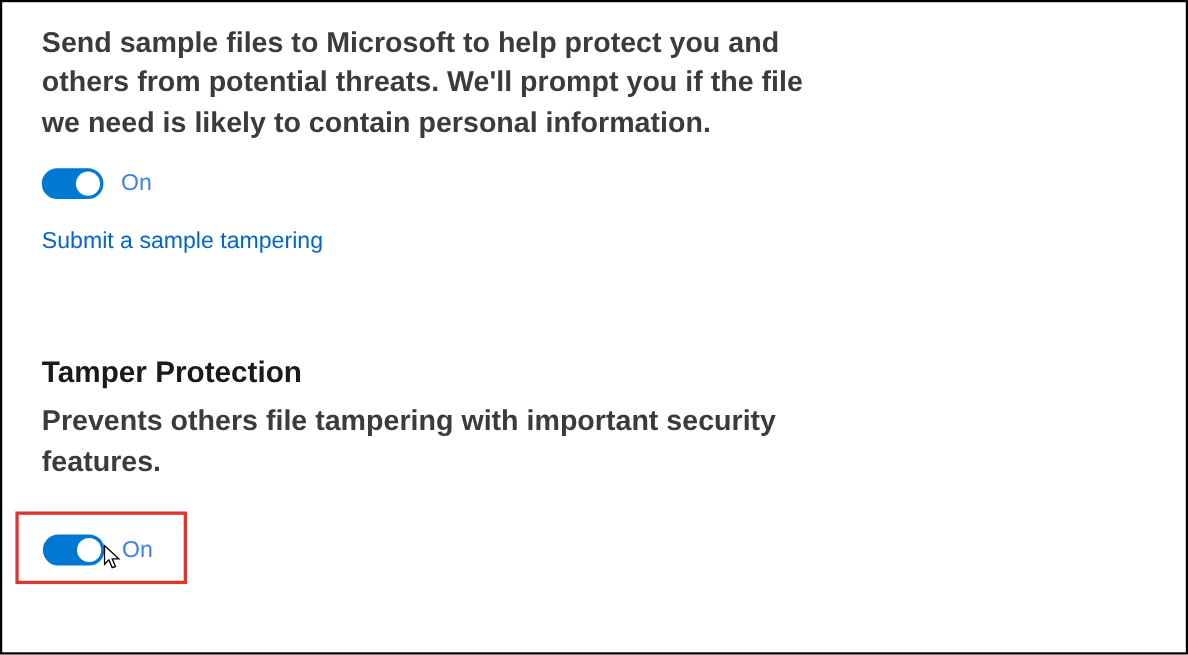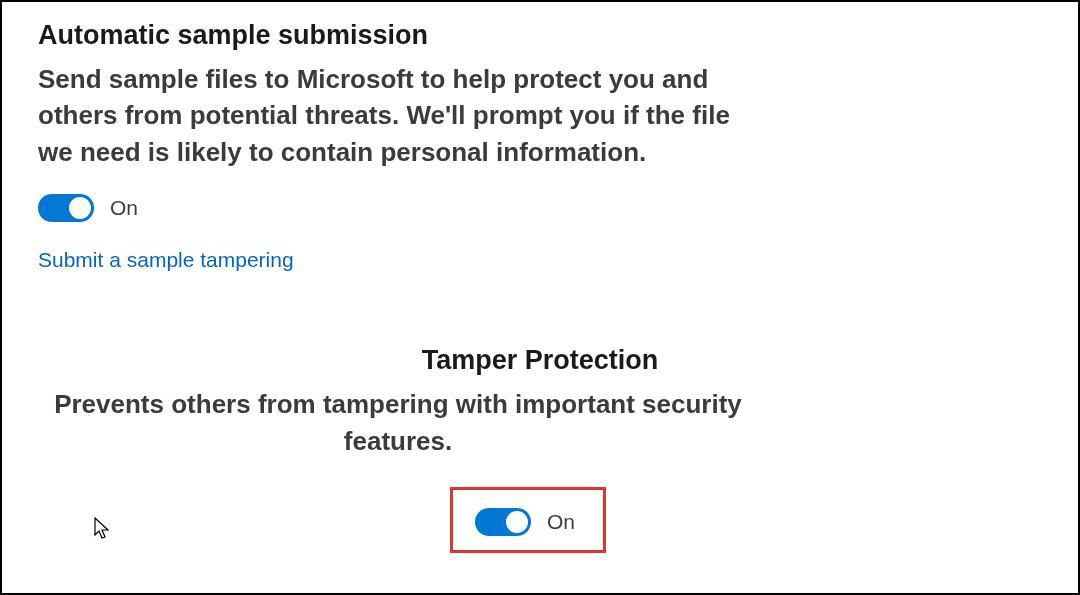--- a/index.html
+++ b/index.html
@@ -55,32 +55,31 @@
       position: absolute;
       right: 3px;
       top: 3px;
       width: 22px;
       height: 22px;
       background: #ffffff;
       border-radius: 50%;
     }
     .toggle-label {
       font-size: 21px;
-      color: #404040;
+      color: #3b82f6;
     }
     .link {
       font-size: 21px;
       color: #0066cc;
       text-decoration: none;
       cursor: pointer;
       display: inline-block;
     }
     .section2 {
-      margin-top: 73px;
-      text-align: center;
+      margin-top: 92px;
     }
     .highlight-box {
       border: 3px solid #e23333;
       padding: 18px 28px 14px 22px;
       display: inline-flex;
       align-items: center;
       gap: 16px;
       margin-left: -24px;
       margin-top: 4px;
       position: relative;
@@ -92,34 +91,33 @@
       position: absolute;
       left: 56px;
       top: 34px;
       pointer-events: none;
     }
   </style>
 </head>
 <body>
 
 <div class="section">
-  <h2 class="section-title">Automatic sample submission</h2>
   <p class="section-desc">Send sample files to Microsoft to help protect you and others from potential threats. We'll prompt you if the file we need is likely to contain personal information.</p>
   <div class="toggle-row">
     <div class="toggle">
       <div class="toggle-knob"></div>
     </div>
     <span class="toggle-label">On</span>
   </div>
   <a class="link">Submit a sample tampering</a>
 </div>
 
 <div class="section section2">
   <h2 class="section-title">Tamper Protection</h2>
-  <p class="section-desc">Prevents others from tampering with important security features.</p>
+  <p class="section-desc">Prevents others file tampering with important security features.</p>
   <div class="highlight-wrap">
     <div class="highlight-box">
       <div class="toggle">
         <div class="toggle-knob"></div>
       </div>
       <span class="toggle-label">On</span>
     </div>
     <svg class="cursor-svg" width="18" height="24" viewBox="0 0 18 24">
       <path d="M1 1 L1 18 L5 14 L8 21 L11 20 L8 13 L14 13 Z" fill="#ffffff" stroke="#000000" stroke-width="1.2"></path>
     </svg>

